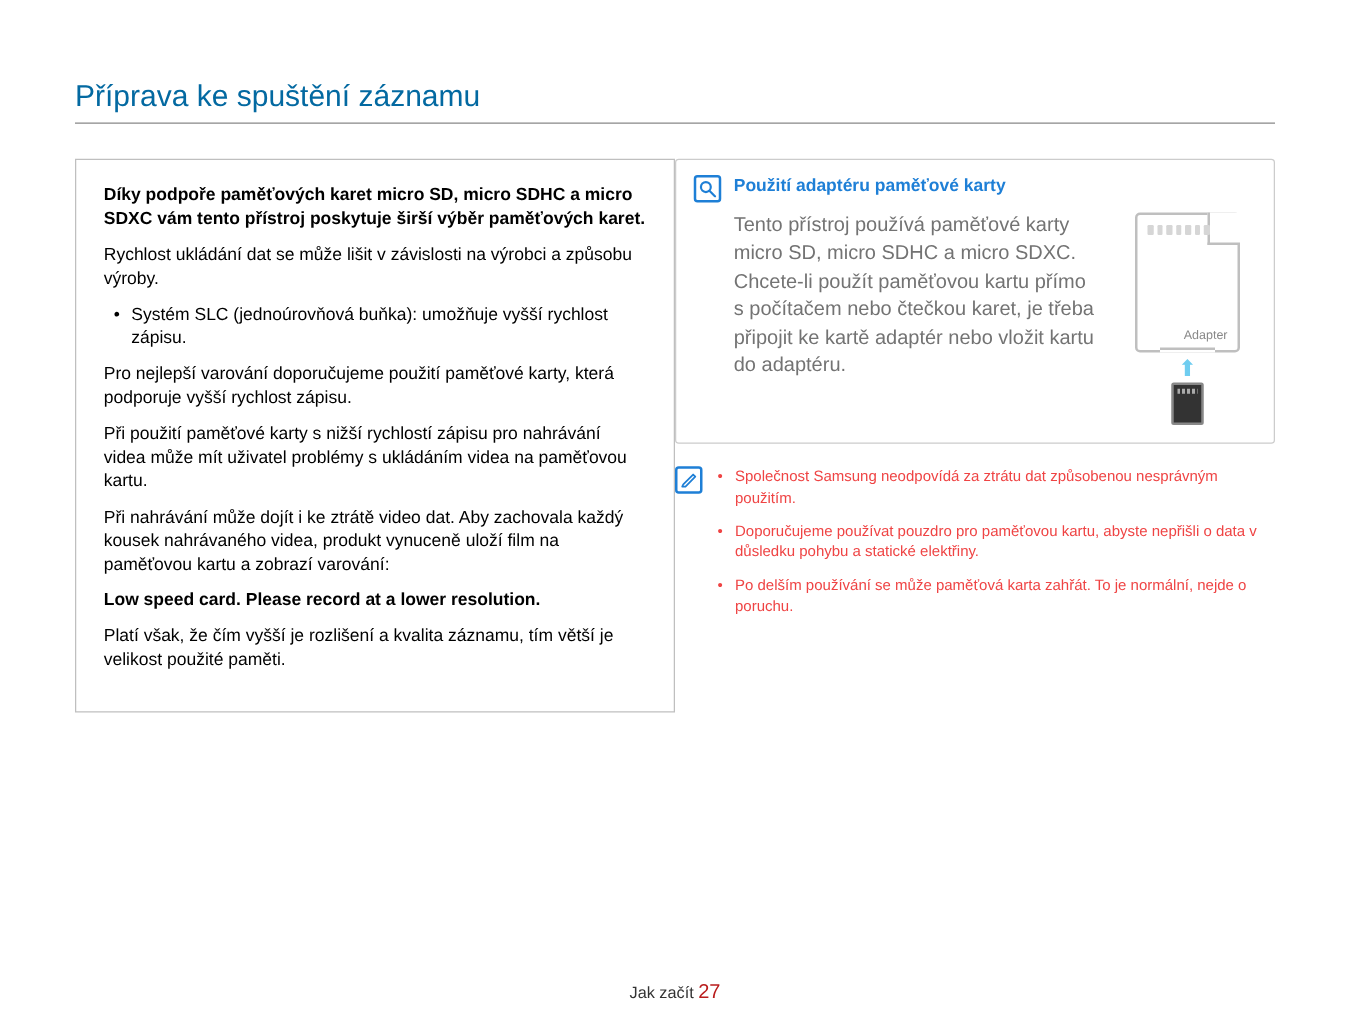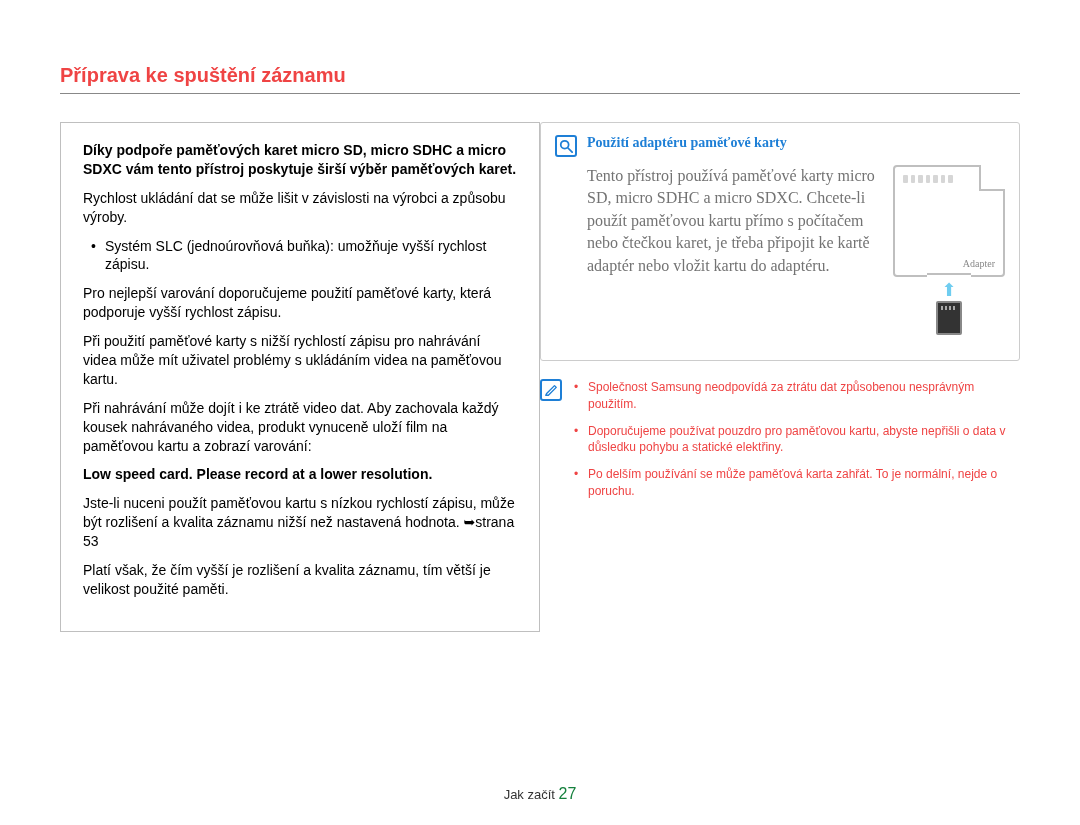--- a/index.html
+++ b/index.html
@@ -8,23 +8,23 @@
     width: 1080px;
     height: 825px;
     background: #fff;
     color: #000;
     position: relative;
   }
   .page {
     padding: 64px 60px 0 60px;
   }
   .title {
-    font-size: 20px;
-    font-weight: bold;
-    color: #ef4444;
+    font-size: 24px;
+    font-weight: normal;
+    color: #0369a1;
     padding-bottom: 6px;
     border-bottom: 1px solid #888;
     margin-bottom: 28px;
   }
   .columns {
     display: flex;
   }
   .col-left {
     flex: 0 0 480px;
     border: 1px solid #bfbfbf;
@@ -34,23 +34,22 @@
   }
   .col-left p { margin-bottom: 10px; }
   .col-left .b { font-weight: bold; }
   .bullets { list-style: none; margin: 0 0 10px 0; }
   .bullets li { position: relative; padding-left: 22px; margin-bottom: 6px; }
   .bullets li::before { content: "•"; position: absolute; left: 8px; top: 0; }
   .col-right { flex: 1; font-size: 13px; }
   .adapter-box {
     border: 1px solid #ccc;
     border-radius: 3px;
-    padding: 12px 14px 25px 14px;
+    padding: 12px 14px 14px 14px;
     margin-bottom: 18px;
-    font-family: Liberation Serif, serif;
   }
   .adapter-head {
     display: flex;
     align-items: flex-start;
     gap: 10px;
     margin-bottom: 8px;
   }
   .q-icon {
     width: 22px; height: 22px;
     border: 2px solid #1e7fd6;
@@ -75,21 +74,21 @@
     color: #737373;
     padding-left: 32px;
   }
   .adapter-figure {
     flex: 0 0 110px;
     display: flex;
     flex-direction: column;
     align-items: center;
   }
   .sd-card {
-    width: 112px; height: 112px;
+    width: 84px; height: 112px;
     border: 2px solid #bfbfbf;
     border-radius: 4px;
     position: relative;
   }
   .sd-card::before {
     content: "";
     position: absolute;
     top: -2px; right: -2px;
     width: 24px; height: 24px;
     background: #fff;
@@ -164,40 +163,39 @@
   }
   .notes li::before { content: "•"; position: absolute; left: 2px; top: 0; }
   .footer {
     position: absolute;
     bottom: 22px;
     left: 0; right: 0;
     text-align: center;
     font-size: 13px;
     color: #333;
   }
-  .footer .pn { font-size: 16px; color: #15803d; margin-left: 0; }
+  .footer .pn { font-size: 16px; color: #b91c1c; margin-left: 0; }
 </style>
 </head>
 <body>
 
 <div class="page">
   <div class="title">Příprava ke spuštění záznamu</div>
 
   <div class="columns">
     <div class="col-left">
       <p class="b">Díky podpoře paměťových karet micro SD, micro SDHC a micro SDXC vám tento přístroj poskytuje širší výběr paměťových karet.</p>
       <p>Rychlost ukládání dat se může lišit v závislosti na výrobci a způsobu výroby.</p>
       <ul class="bullets">
         <li>Systém SLC (jednoúrovňová buňka): umožňuje vyšší rychlost zápisu.</li>
       </ul>
       <p>Pro nejlepší varování doporučujeme použití paměťové karty, která podporuje vyšší rychlost zápisu.</p>
       <p>Při použití paměťové karty s nižší rychlostí zápisu pro nahrávání videa může mít uživatel problémy s ukládáním videa na paměťovou kartu.</p>
       <p>Při nahrávání může dojít i ke ztrátě video dat. Aby zachovala každý kousek nahrávaného videa, produkt vynuceně uloží film na paměťovou kartu a zobrazí varování:</p>
       <p class="b">Low speed card. Please record at a lower resolution.</p>
-      <p>Jste-li nuceni použít paměťovou kartu s nízkou rychlostí zápisu, může být rozlišení a kvalita záznamu nižší než nastavená hodnota. ➥strana 53</p>
       <p>Platí však, že čím vyšší je rozlišení a kvalita záznamu, tím větší je velikost použité paměti.</p>
     </div>
 
     <div class="col-right">
       <div class="adapter-box">
         <div class="adapter-head">
           <span class="q-icon">
             <svg viewBox="0 0 16 16">
                 <circle cx="6.5" cy="6.5" r="4.5" fill="none" stroke="#1e7fd6" stroke-width="2"></circle>
                 <line x1="10" y1="10" x2="15" y2="15" stroke="#1e7fd6" stroke-width="2" stroke-linecap="round"></line>

